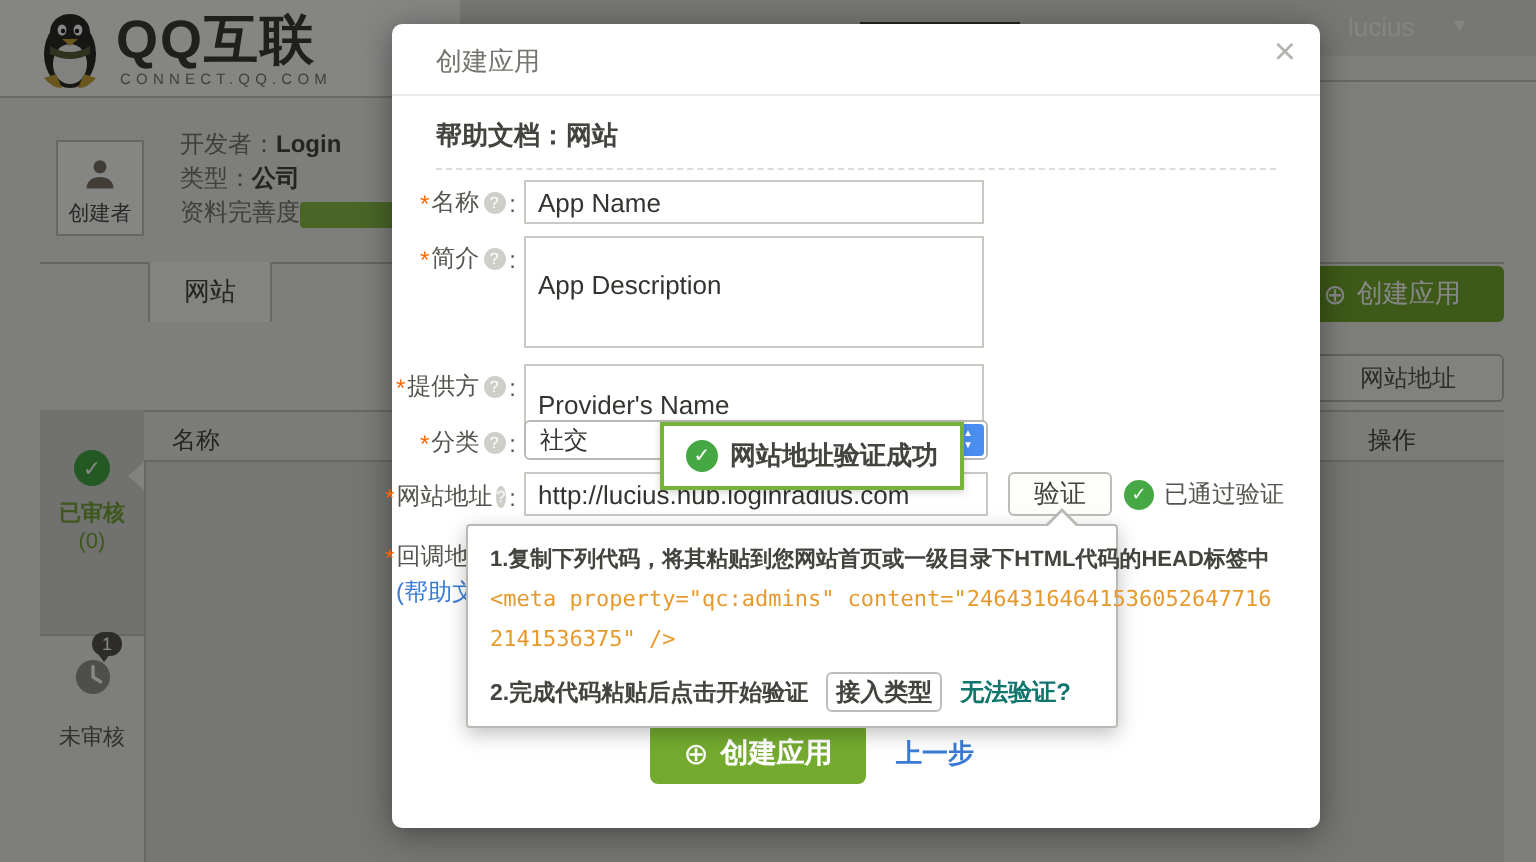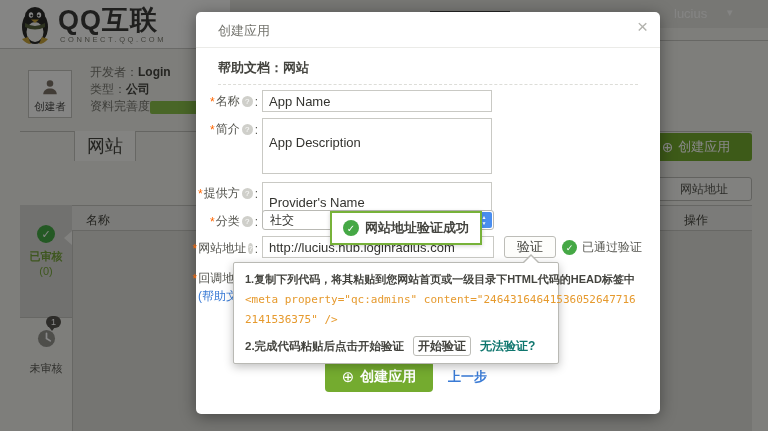--- a/index.html
+++ b/index.html
@@ -15,21 +15,21 @@
   .nav-ind{position:absolute;left:430px;top:11px;width:80px;height:3px;background:#454545;}
   .user{position:absolute;left:674px;top:6px;font-size:13px;color:#fafaf8;}
   .user-chevron{position:absolute;left:727px;top:6px;font-size:11px;color:#fafaf8;}
   .user-line{position:absolute;left:656px;top:40px;width:112px;height:1px;background:#c2c2bd;}
   .avatar-box{position:absolute;left:28px;top:70px;width:44px;height:48px;background:#fbfbf9;border:1px solid #c3c3be;box-sizing:border-box;text-align:center;}
   .avatar-label{position:absolute;left:0;right:0;bottom:3px;font-size:10.5px;color:#4d4d4b;font-weight:normal;}
   .info{position:absolute;left:90px;top:64px;font-size:12px;color:#77776f;line-height:17px;white-space:nowrap;}
   .info b{color:#45453f;}
   .green-badge{position:absolute;left:150px;top:101px;width:50px;height:13px;background:#8bc04a;border-radius:2px;}
   .tab-line{position:absolute;left:20px;top:131px;width:732px;height:1px;background:#bfbfba;}
-  .tab-active{position:absolute;left:74px;top:131px;width:62px;height:30px;background:#f7f7f3;border-left:1px solid #c3c3be;border-right:1px solid #c3c3be;box-sizing:border-box;line-height:30px;text-align:center;font-size:18px;color:#44443f;}
+  .tab-active{position:absolute;left:74px;top:131px;width:62px;height:30px;background:#f7f7f3;border-left:1px solid #c3c3be;border-right:1px solid #c3c3be;box-sizing:border-box;line-height:30px;text-align:center;font-size:13px;color:#44443f;}
   .bg-create-btn{position:absolute;left:640px;top:133px;width:112px;height:28px;background:#74ab2f;border-radius:3px;color:#fff;font-size:13px;display:flex;align-items:center;justify-content:center;gap:5px;}
   .add-site-btn{position:absolute;left:656px;top:177px;width:96px;height:24px;background:#f4f4f0;border:1px solid #b9b9b4;border-radius:3px;box-sizing:border-box;font-size:12px;color:#55554f;display:flex;align-items:center;justify-content:center;}
   .tbl-hdr{position:absolute;left:72px;top:205px;width:680px;height:26px;background:#e9e9e4;border-top:1px solid #c2c2bd;border-bottom:1px solid #c2c2bd;box-sizing:border-box;font-size:12px;color:#45453f;}
   .col-name{position:absolute;left:14px;top:6px;}
   .col-action{position:absolute;left:612px;top:6px;}
   .col-div{position:absolute;left:583px;top:0;width:1px;height:26px;background:#c2c2bd;}
   .tbl-body{position:absolute;left:72px;top:231px;width:680px;height:200px;background:#dedeD8;border-left:1px solid #c2c2bd;box-sizing:border-box;}
   .side-sel{position:absolute;left:20px;top:205px;width:52px;height:113px;background:#d6d6d1;border-bottom:1px solid #c2c2bd;box-sizing:border-box;text-align:center;}
   .side-sel .lbl{position:absolute;left:0;right:0;top:44px;font-size:11px;color:#76a43c;font-weight:bold;}
   .side-sel .cnt{position:absolute;left:0;right:0;top:60px;font-size:11px;color:#76a43c;}
@@ -223,21 +223,21 @@
     </div>
 
     <div class="popover">
       <div class="pop-arrow-o"></div>
       <div class="pop-arrow-i"></div>
       <div class="step1">1.复制下列代码，将其粘贴到您网站首页或一级目录下HTML代码的HEAD标签中</div>
       <div class="code" style="top:30px">&lt;meta property="qc:admins" content="24643164641536052647716</div>
       <div class="code" style="top:50px">2141536375" /&gt;</div>
       <div class="step2">
         <span>2.完成代码粘贴后点击开始验证</span>
-        <span class="start-btn">开始验证</span>
+        <span class="start-btn">接入类型</span>
         <span class="cant-link">无法验证?</span>
       </div>
     </div>
 
     <div class="submit">
       <span style="font-size:15px;font-weight:normal">⊕</span>
       <span>创建应用</span>
     </div>
     <div class="prev">上一步</div>
   </div>

